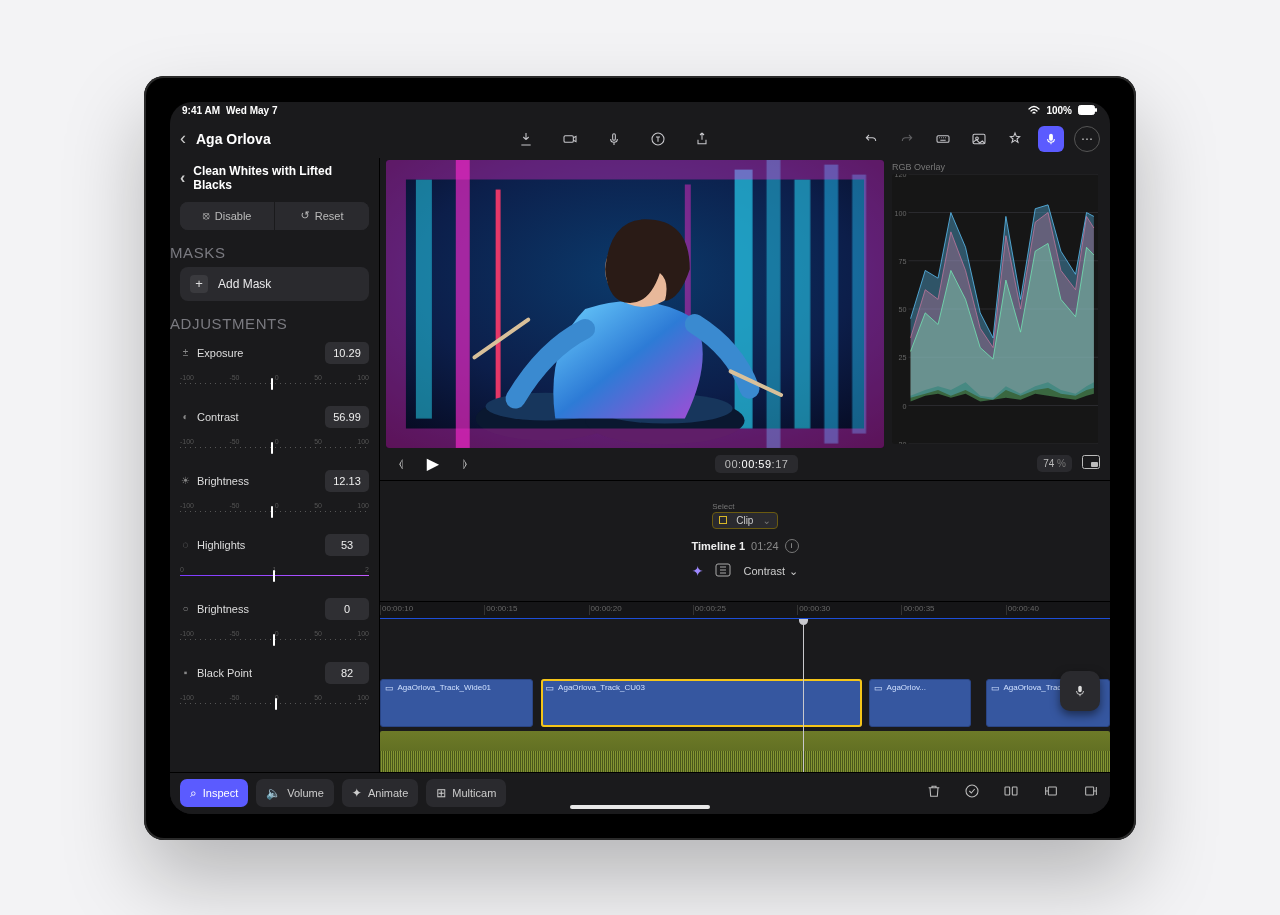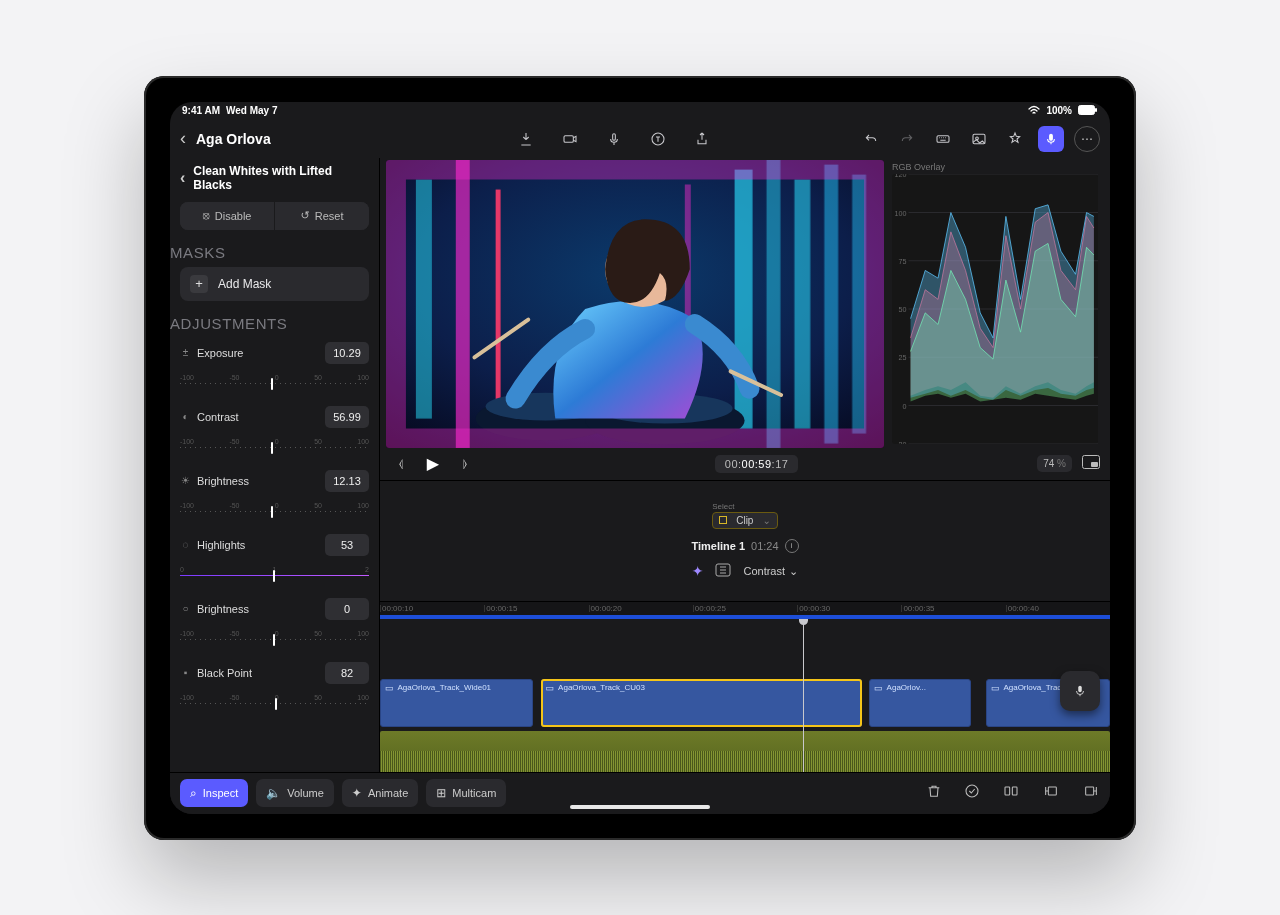--- a/index.html
+++ b/index.html
@@ -185,21 +185,21 @@
   .tl-clip-chip { display:inline-flex;align-items:center;gap:9px;background:#2a2a2e;border-radius:4px;padding:2px 6px;font-size:10px;color:#ccc;border:1px solid #6a5a10;}
   .tl-title { margin-left:auto; margin-right:auto; display:flex; gap:6px; align-items:center; font-size:11px;}
   .tl-title .tname{font-weight:600;color:#eee;}
   .tl-title .tdur{color:#888;}
   .tl-info-ico{ width:14px;height:14px;border:1px solid #777;border-radius:50%;display:inline-flex;align-items:center;justify-content:center;font-size:8px;color:#aaa;}
   .tl-right { display:flex;align-items:center;gap:12px;}
   .tl-ico{font-size:14px;color:#9e88ff;cursor:pointer;}
   .tl-ico.gray{color:#aaa;}
   .tl-options{ display:flex;align-items:center;gap:4px;color:#ccc;font-size:11px;cursor:pointer;}
   
-  .ruler { height:18px; position:relative; background:#151517; border-top:1px solid #000; border-bottom:4px solid #1d4ed8;}
+  .ruler { height:18px; position:relative; background:#151517; border-top:1px solid #000; border-bottom:1px solid #1d4ed8;}
   .ruler-ticks { position:absolute; inset:0; display:flex; }
   .tick { flex:1; position:relative; }
   .tick::before{content:"";position:absolute;left:0;top:3px;bottom:3px;width:1px;background:#333;}
   .tick-label{ position:absolute; left:2px; top:2px; font-size:8px;color:#666;}
   
   .playhead {
     position:absolute; top:0; bottom:0; width:1px; background:#c8c8cc;
     left:58%;
   }
   .playhead::before{

